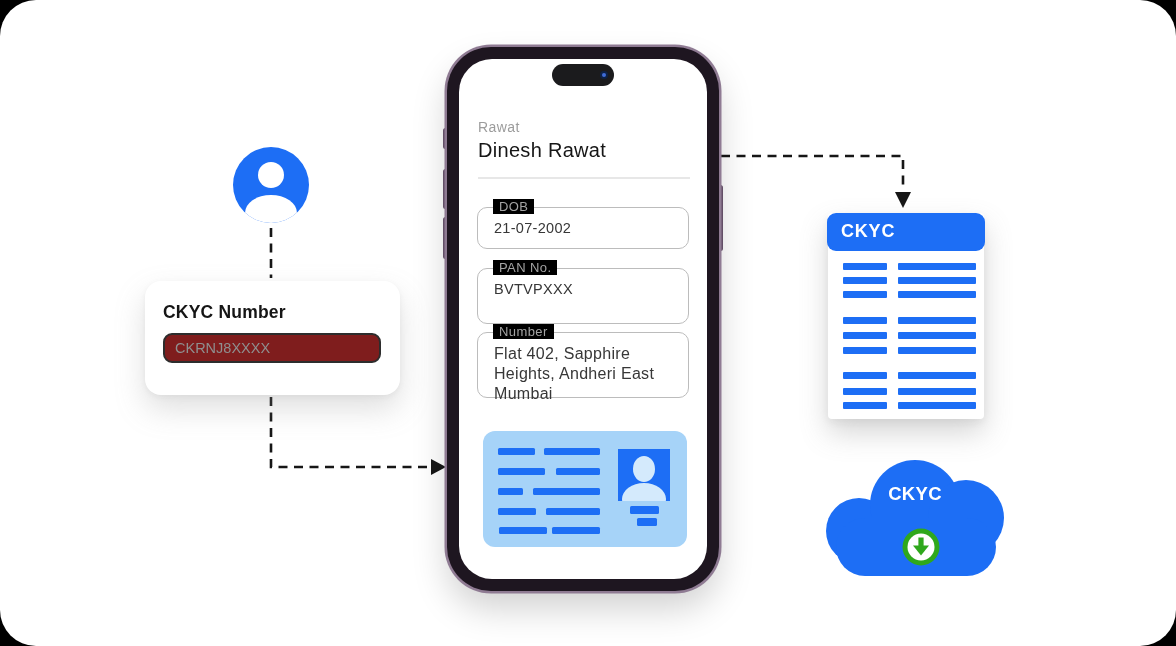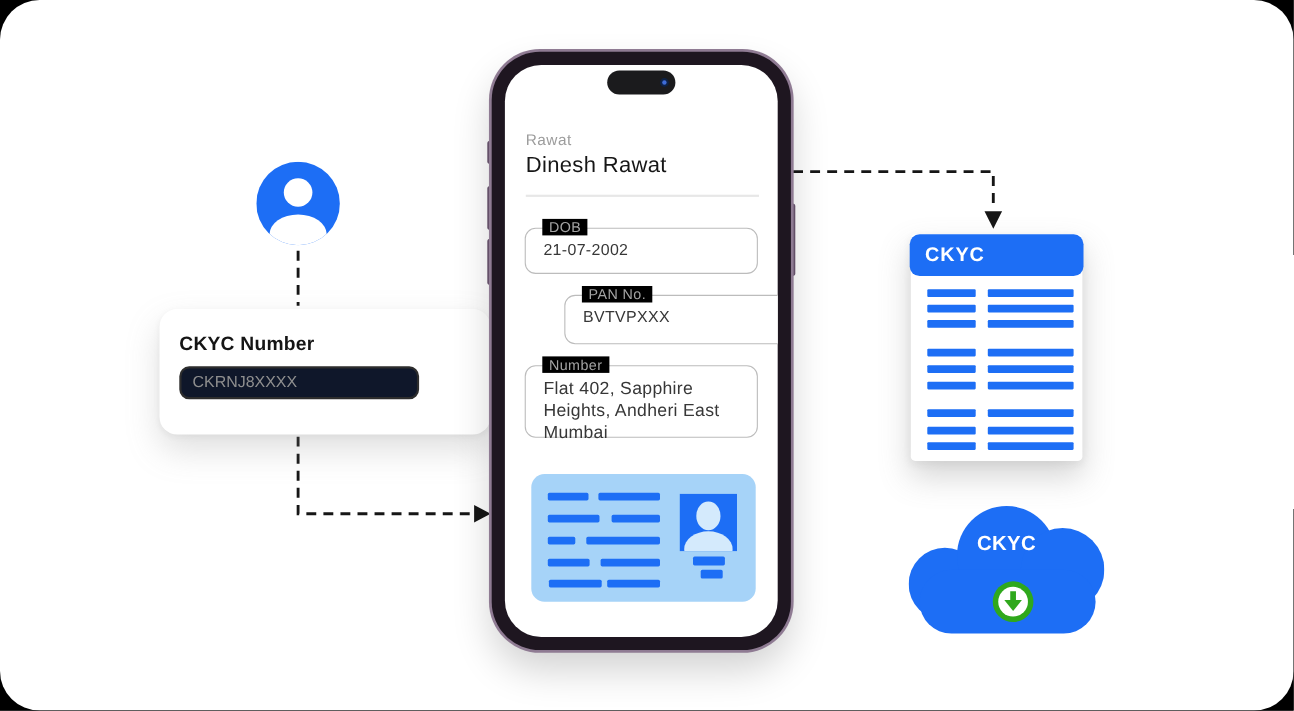--- a/index.html
+++ b/index.html
@@ -7,26 +7,26 @@
   .canvas{position:relative;width:1176px;height:646px;background:#ffffff;border-radius:36px;overflow:hidden;}
   .abs{position:absolute;}
 
   
   .connectors{position:absolute;left:0;top:0;width:1176px;height:646px;pointer-events:none;}
 
   
   .person{left:233px;top:147px;width:76px;height:76px;}
 
   
-  .ckyc-card{left:145px;top:281px;width:301px;height:114px;background:#fff;border-radius:16px;
+  .ckyc-card{left:145px;top:281px;width:255px;height:114px;background:#fff;border-radius:16px;
     box-shadow:0 14px 30px rgba(140,140,140,.28), 0 2px 6px rgba(0,0,0,.05);}
   .ckyc-card .title{position:absolute;left:18px;top:21px;font-size:17.5px;font-weight:700;color:#151515;letter-spacing:.2px;}
   .ckyc-card input{position:absolute;left:18px;top:52px;width:218px;height:30px;box-sizing:border-box;
     border:2px solid #2d2d2d;border-radius:9px;padding:0 10px;font-size:14.5px;color:#8f8f8f;
-    font-family:"Liberation Sans",sans-serif;background:#0f172a;outline:none;}
+    font-family:"Liberation Sans",sans-serif;background:#7f1d1d;outline:none;}
 
   
   .phone{left:447px;top:47px;width:272px;height:544px;}
   .phone-btn{position:absolute;background:#6b5670;border-radius:2.5px;width:5px;}
   .btn-l1{left:-4px;top:81px;height:21px;}
   .btn-l2{left:-4px;top:122px;height:40px;}
   .btn-l3{left:-4px;top:170px;height:42px;}
   .btn-r1{right:-4px;top:138px;height:66px;}
   .phone-body{position:absolute;inset:0;background:#1e1620;border-radius:44px;
     box-shadow:0 0 0 2.5px #8f7b93, 0 18px 35px rgba(0,0,0,.18);}
@@ -35,21 +35,21 @@
     background:#1b1b1d;border-radius:12px;}
   .island .cam{position:absolute;right:6px;top:7px;width:8px;height:8px;border-radius:50%;background:#0d2247;}
   .island .cam::after{content:"";position:absolute;left:2px;top:2px;width:4px;height:4px;border-radius:50%;background:#3f6cd8;}
   .name-label{left:19px;top:60px;font-size:14px;color:#9c9c9c;letter-spacing:.4px;}
   .name-value{left:19px;top:80px;font-size:20px;font-weight:400;color:#161616;letter-spacing:.3px;}
   .divider{left:19px;width:212px;top:118px;height:1.5px;background:#e7e7e7;}
   .fieldbox{position:absolute;left:18px;width:212px;box-sizing:border-box;border:1.6px solid #bcbcbc;border-radius:10px;background:#fff;}
   .fieldbox .flabel{position:absolute;top:-9px;left:15px;background:#000000;padding:0 6px;font-size:13px;color:#a3a3a3;letter-spacing:.4px;}
   .fieldbox .fvalue{position:absolute;left:16px;top:12px;font-size:14.5px;color:#373737;letter-spacing:.3px;}
   .fb-dob{top:148px;height:42px;}
-  .fb-pan{top:209px;height:45px;margin-left:36px;}
+  .fb-pan{top:209px;height:56px;}
   .fb-addr{top:273px;height:66px;}
   .fb-addr .fvalue{top:11px;width:184px;font-size:16px;line-height:20px;}
 
   
   .idcard{left:24px;top:372px;width:204px;height:116px;background:#a6d3f8;border-radius:12px;}
   .idbar{position:absolute;height:7px;background:#1d6ef5;border-radius:1.5px;}
   .photo{position:absolute;left:135px;top:18px;width:52px;height:52px;background:#1d6ef5;overflow:hidden;}
 
   
   .doc{left:828px;top:213px;width:156px;height:206px;background:#fff;border-radius:4px;

